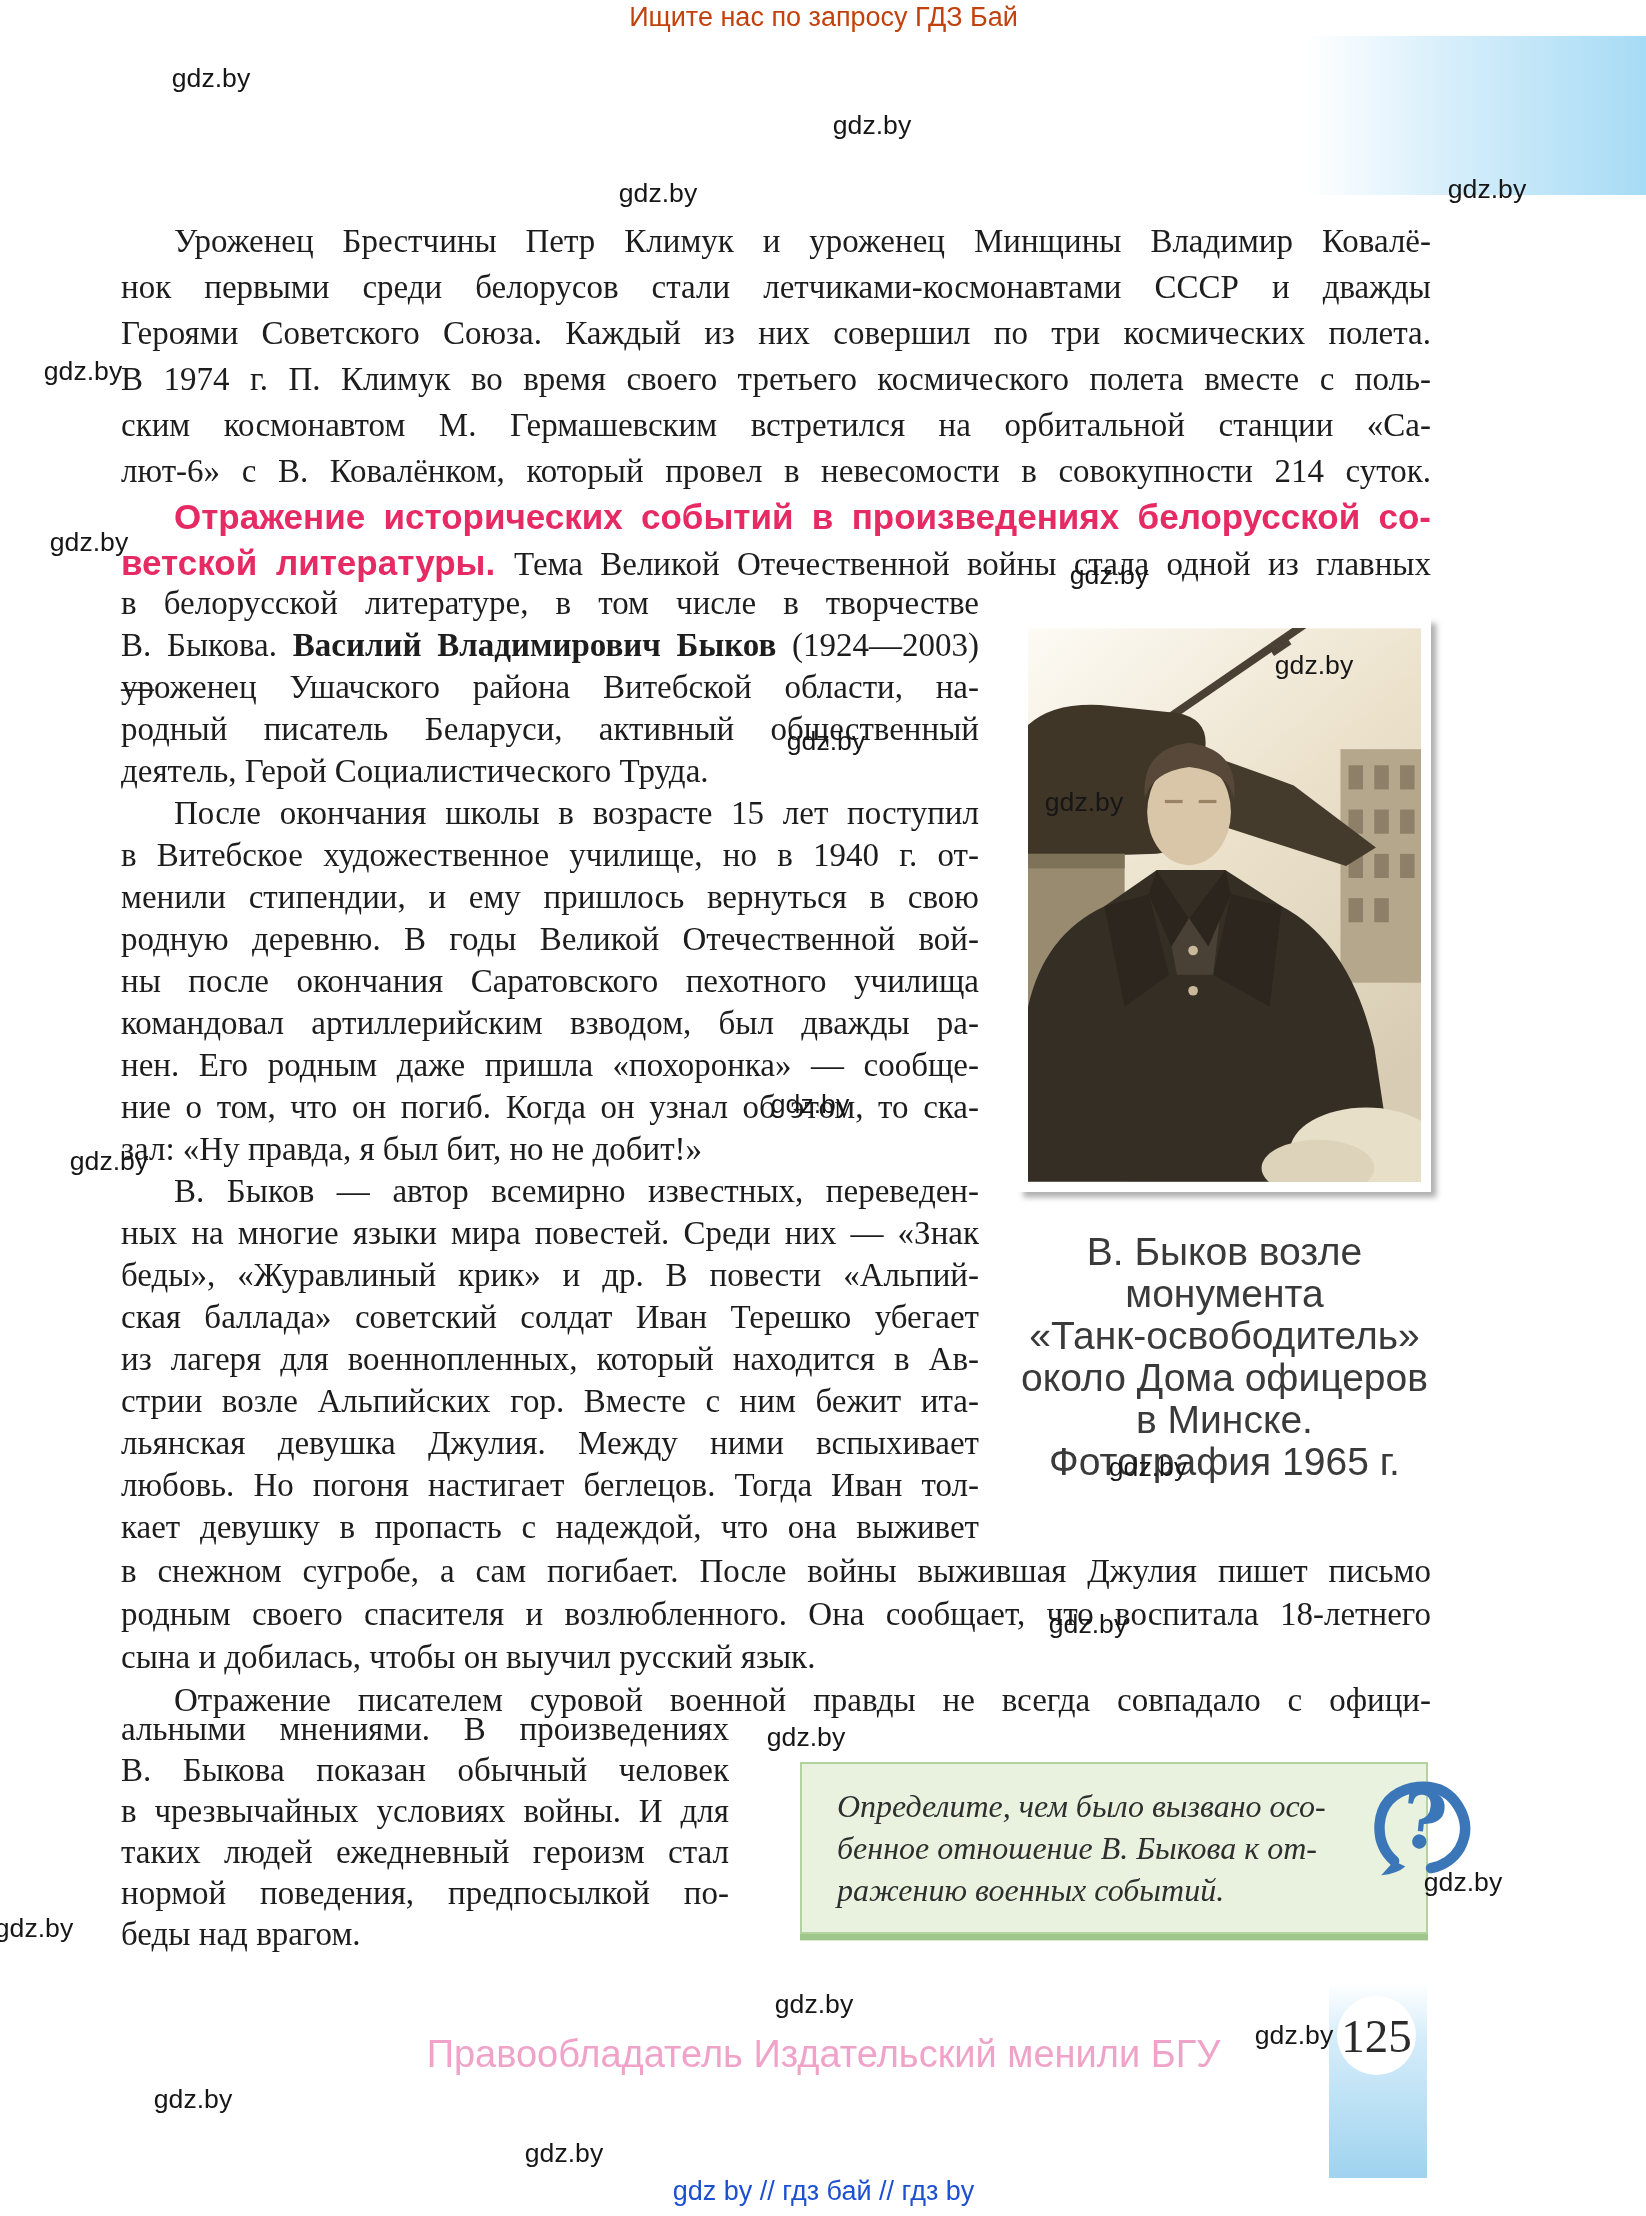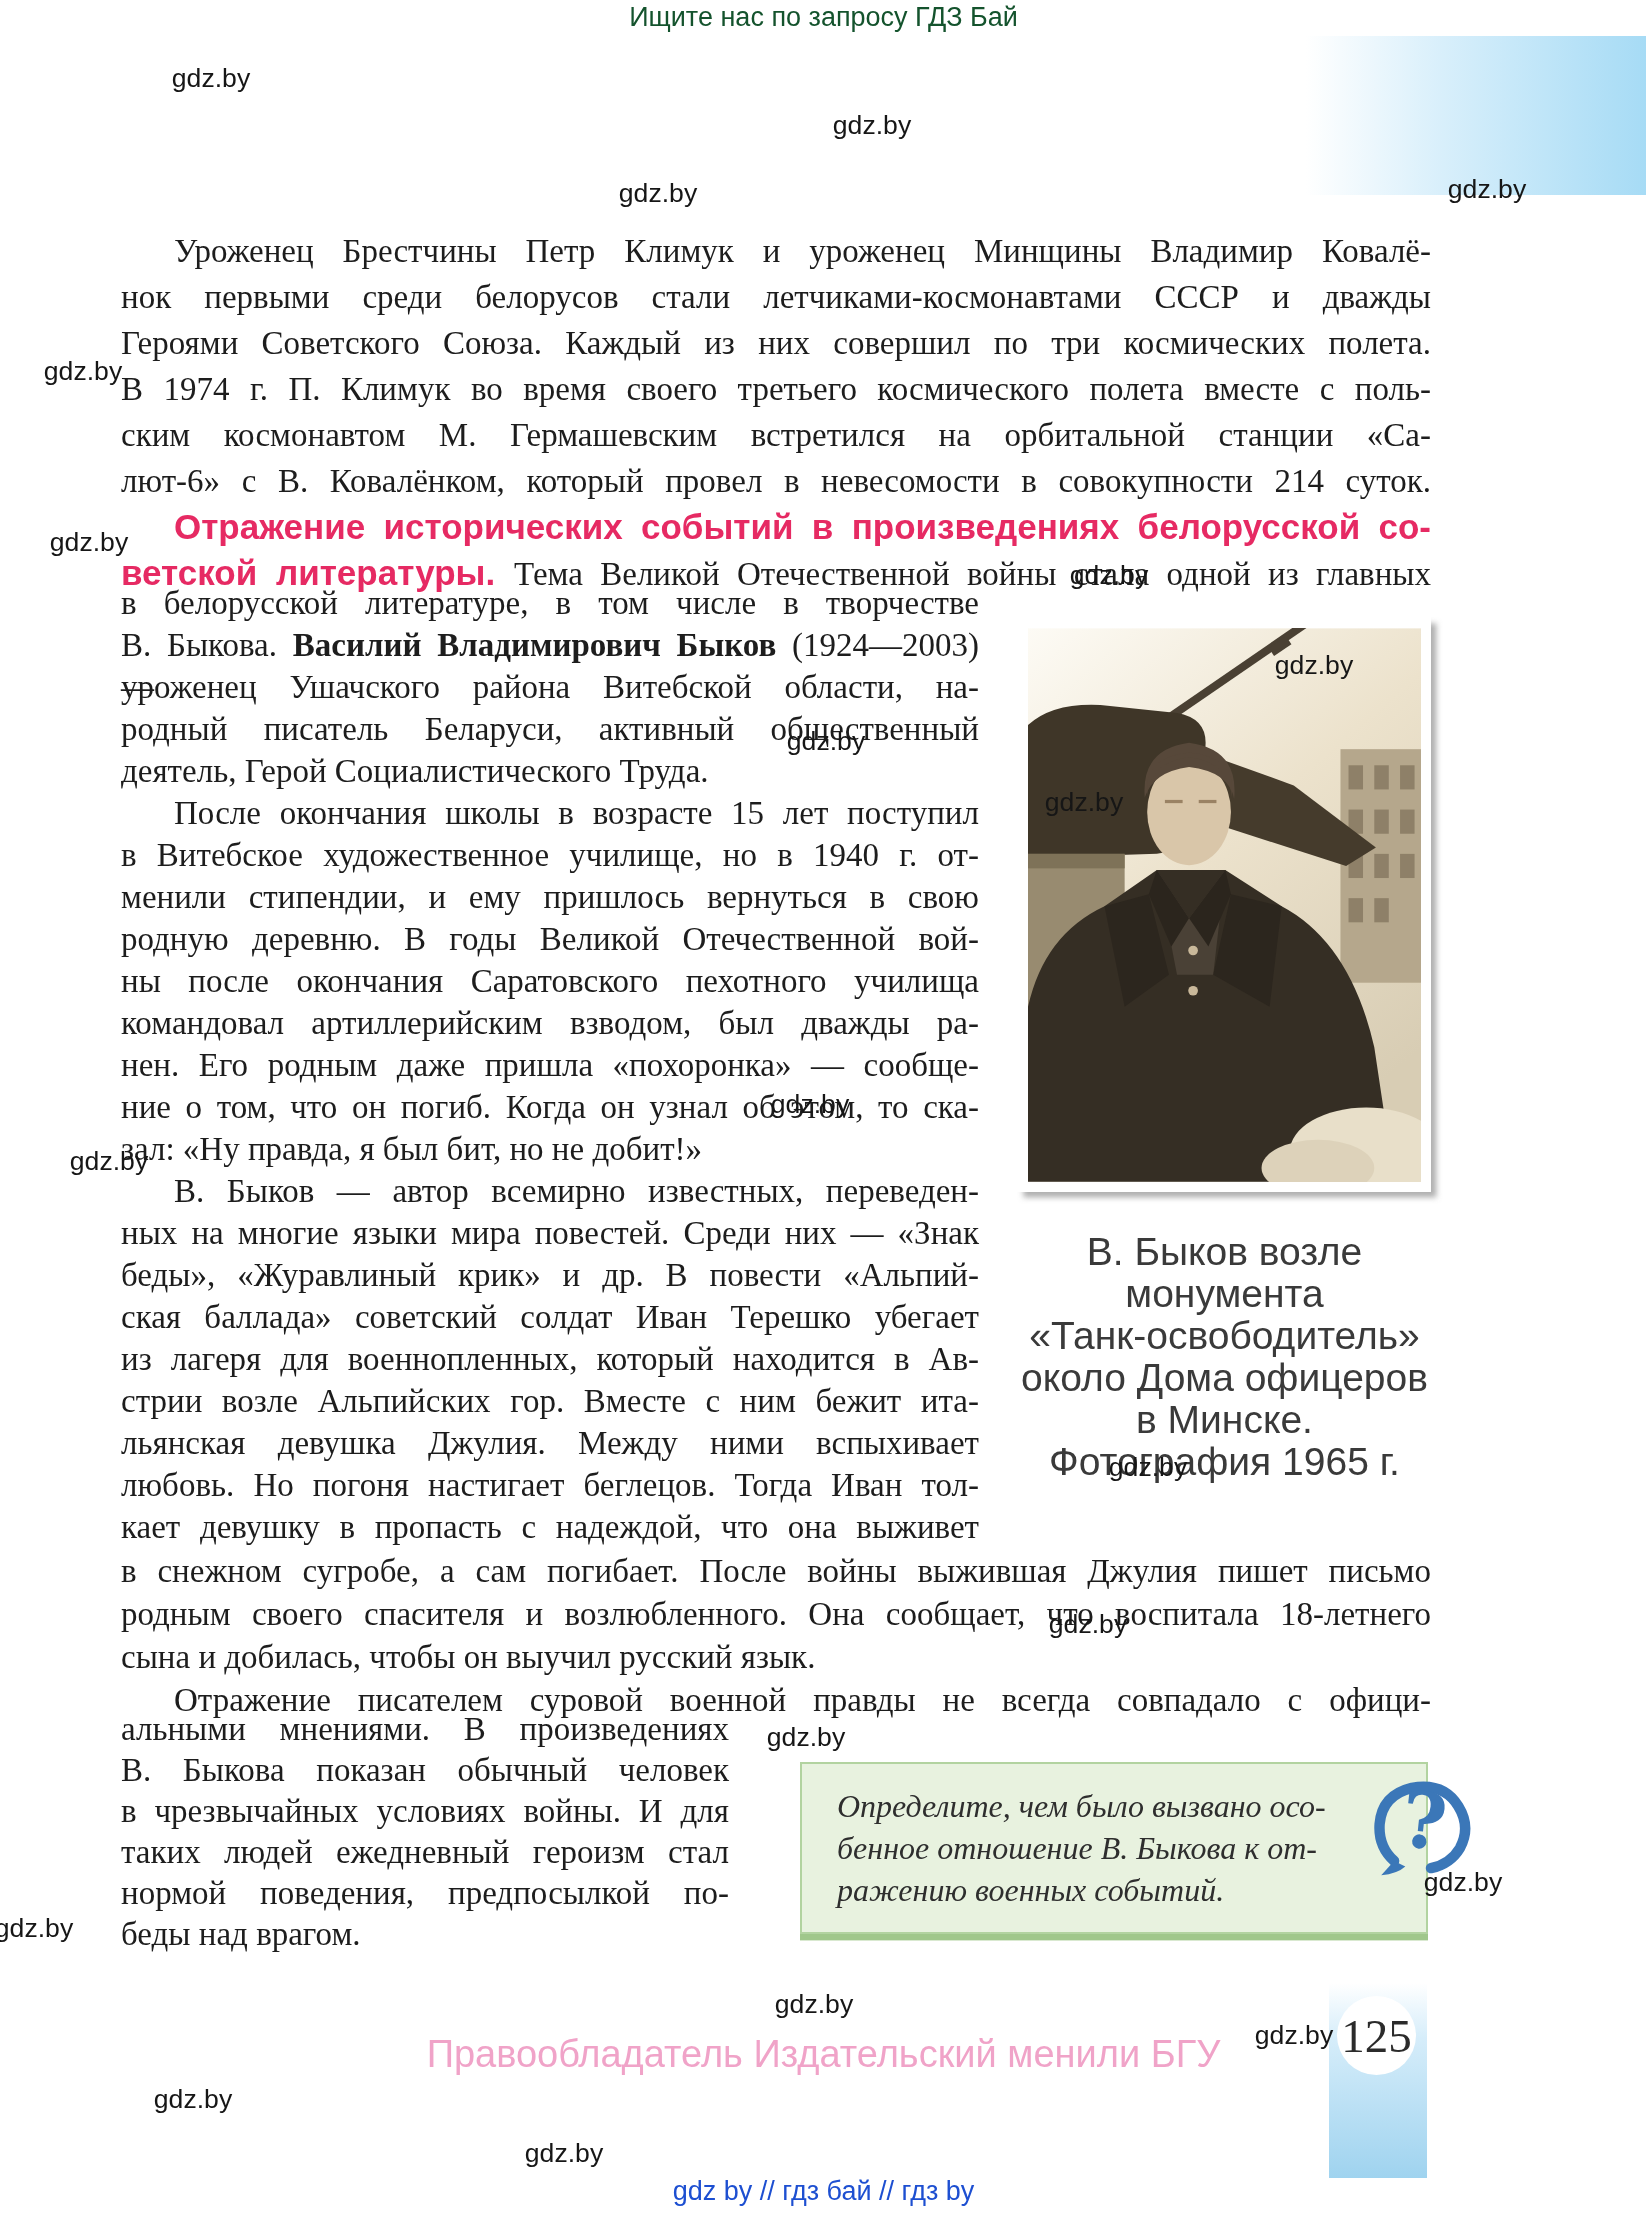--- a/index.html
+++ b/index.html
@@ -3,21 +3,21 @@
 <meta charset="utf-8">
 <style>
   html,body{margin:0;padding:0;}
   body{
     width:1647px;height:2216px;position:relative;background:#ffffff;
     font-family:"Liberation Serif", serif;color:#1d1d1d;overflow:hidden;
   }
   
   .top-banner{
     position:absolute;left:0;top:1.6px;width:100%;text-align:center;
-    font-family:"Liberation Sans", sans-serif;font-size:27px;color:#14532d;
+    font-family:"Liberation Sans", sans-serif;font-size:27px;color:#c2410c;
   }
   
   .grad-top{
     position:absolute;left:1306px;top:36px;width:341px;height:159px;
     background:linear-gradient(90deg,#ffffff 0%,#d8effb 40%,#a6dbf5 100%);
   }
   .grad-bottom{
     position:absolute;left:1329px;top:1983px;width:98px;height:195px;
     background:linear-gradient(180deg,#ffffff 0%,#d6edfa 28%,#9fd3ef 100%);
   }
@@ -26,21 +26,21 @@
     background:#ffffff;display:flex;align-items:center;justify-content:center;
   }
   .page-num{font-family:"Liberation Serif",serif;font-size:47px;color:#2b2b2b;}
   
   .wm{
     position:absolute;transform:translate(-50%,-50%);
     font-family:"Liberation Sans", sans-serif;font-size:26.6px;color:#161616;white-space:nowrap;
   }
   
   .tblock{position:absolute;left:121px;}
-  #b1{top:228px;width:1310px;}
+  #b1{top:218px;width:1310px;}
   #b2{top:582px;width:858px;}
   #b3{top:1550px;width:1310px;}
   #b4{top:1709px;width:608px;}
   .line{
     text-align:justify;text-align-last:justify;white-space:normal;
     font-size:33px;overflow:visible;
   }
   #b1 .line{height:46px;line-height:46px;}
   #b2 .line{height:42px;line-height:42px;}
   #b3 .line{height:43px;line-height:43px;}

